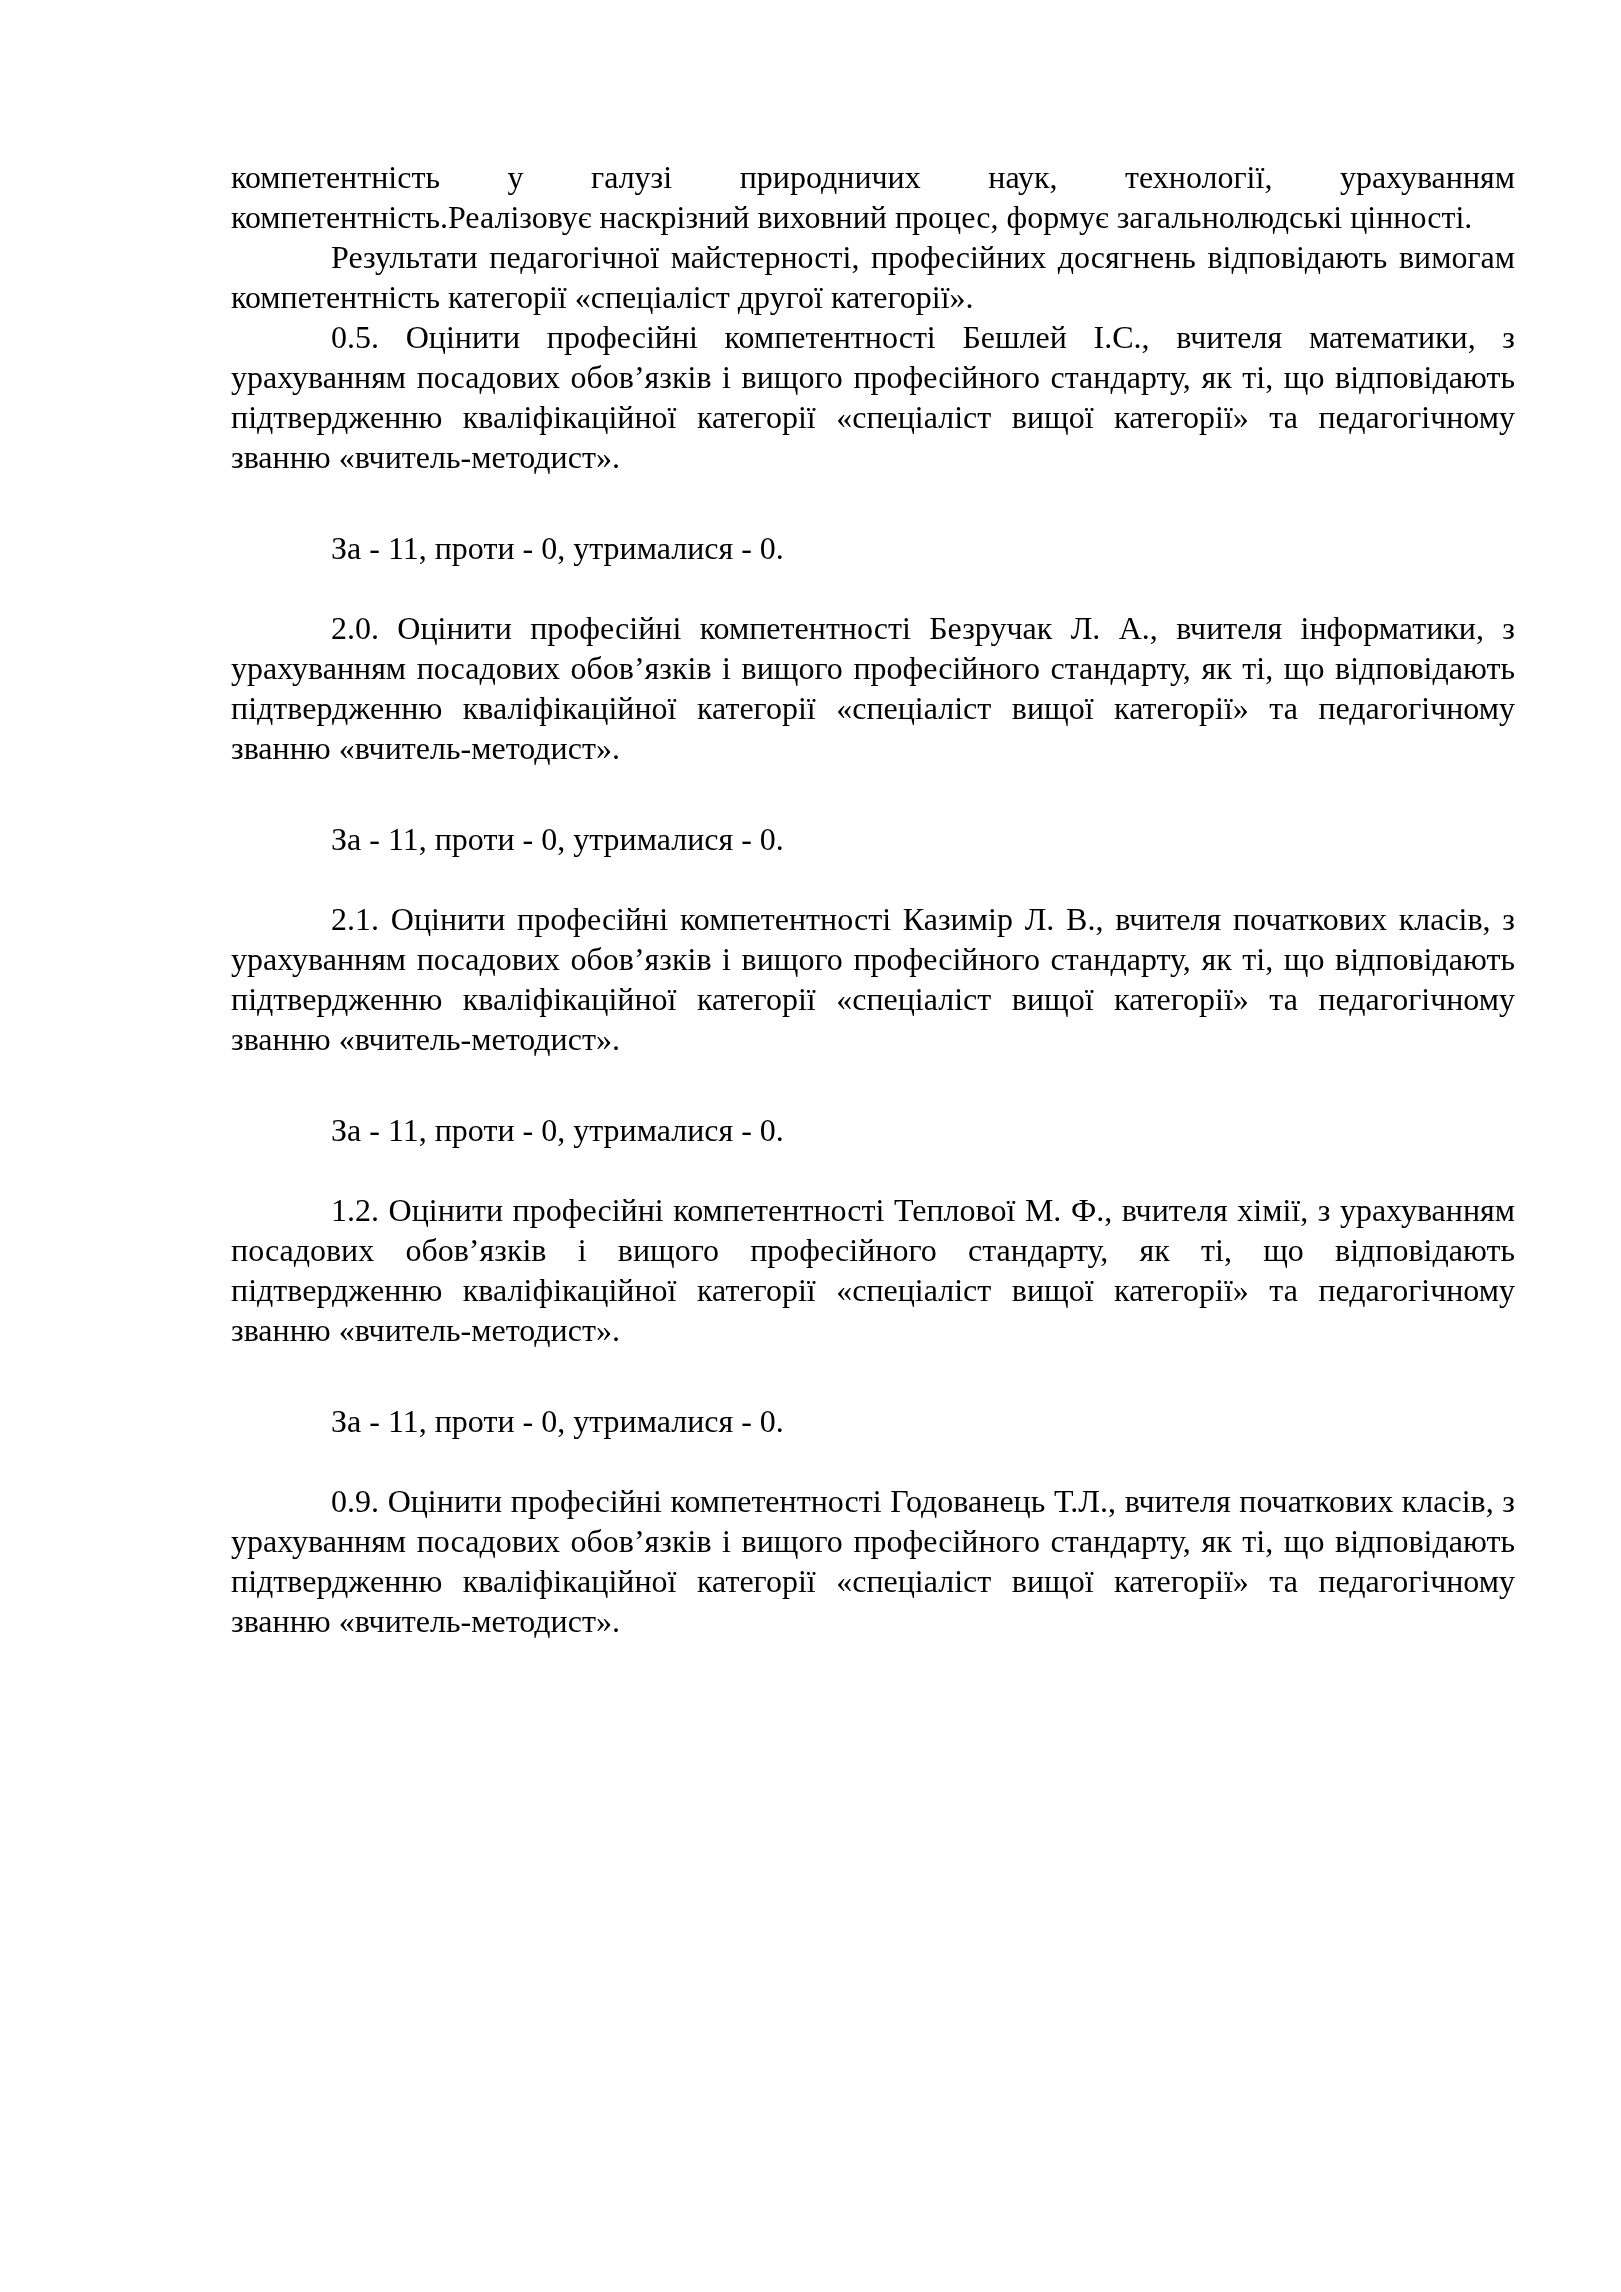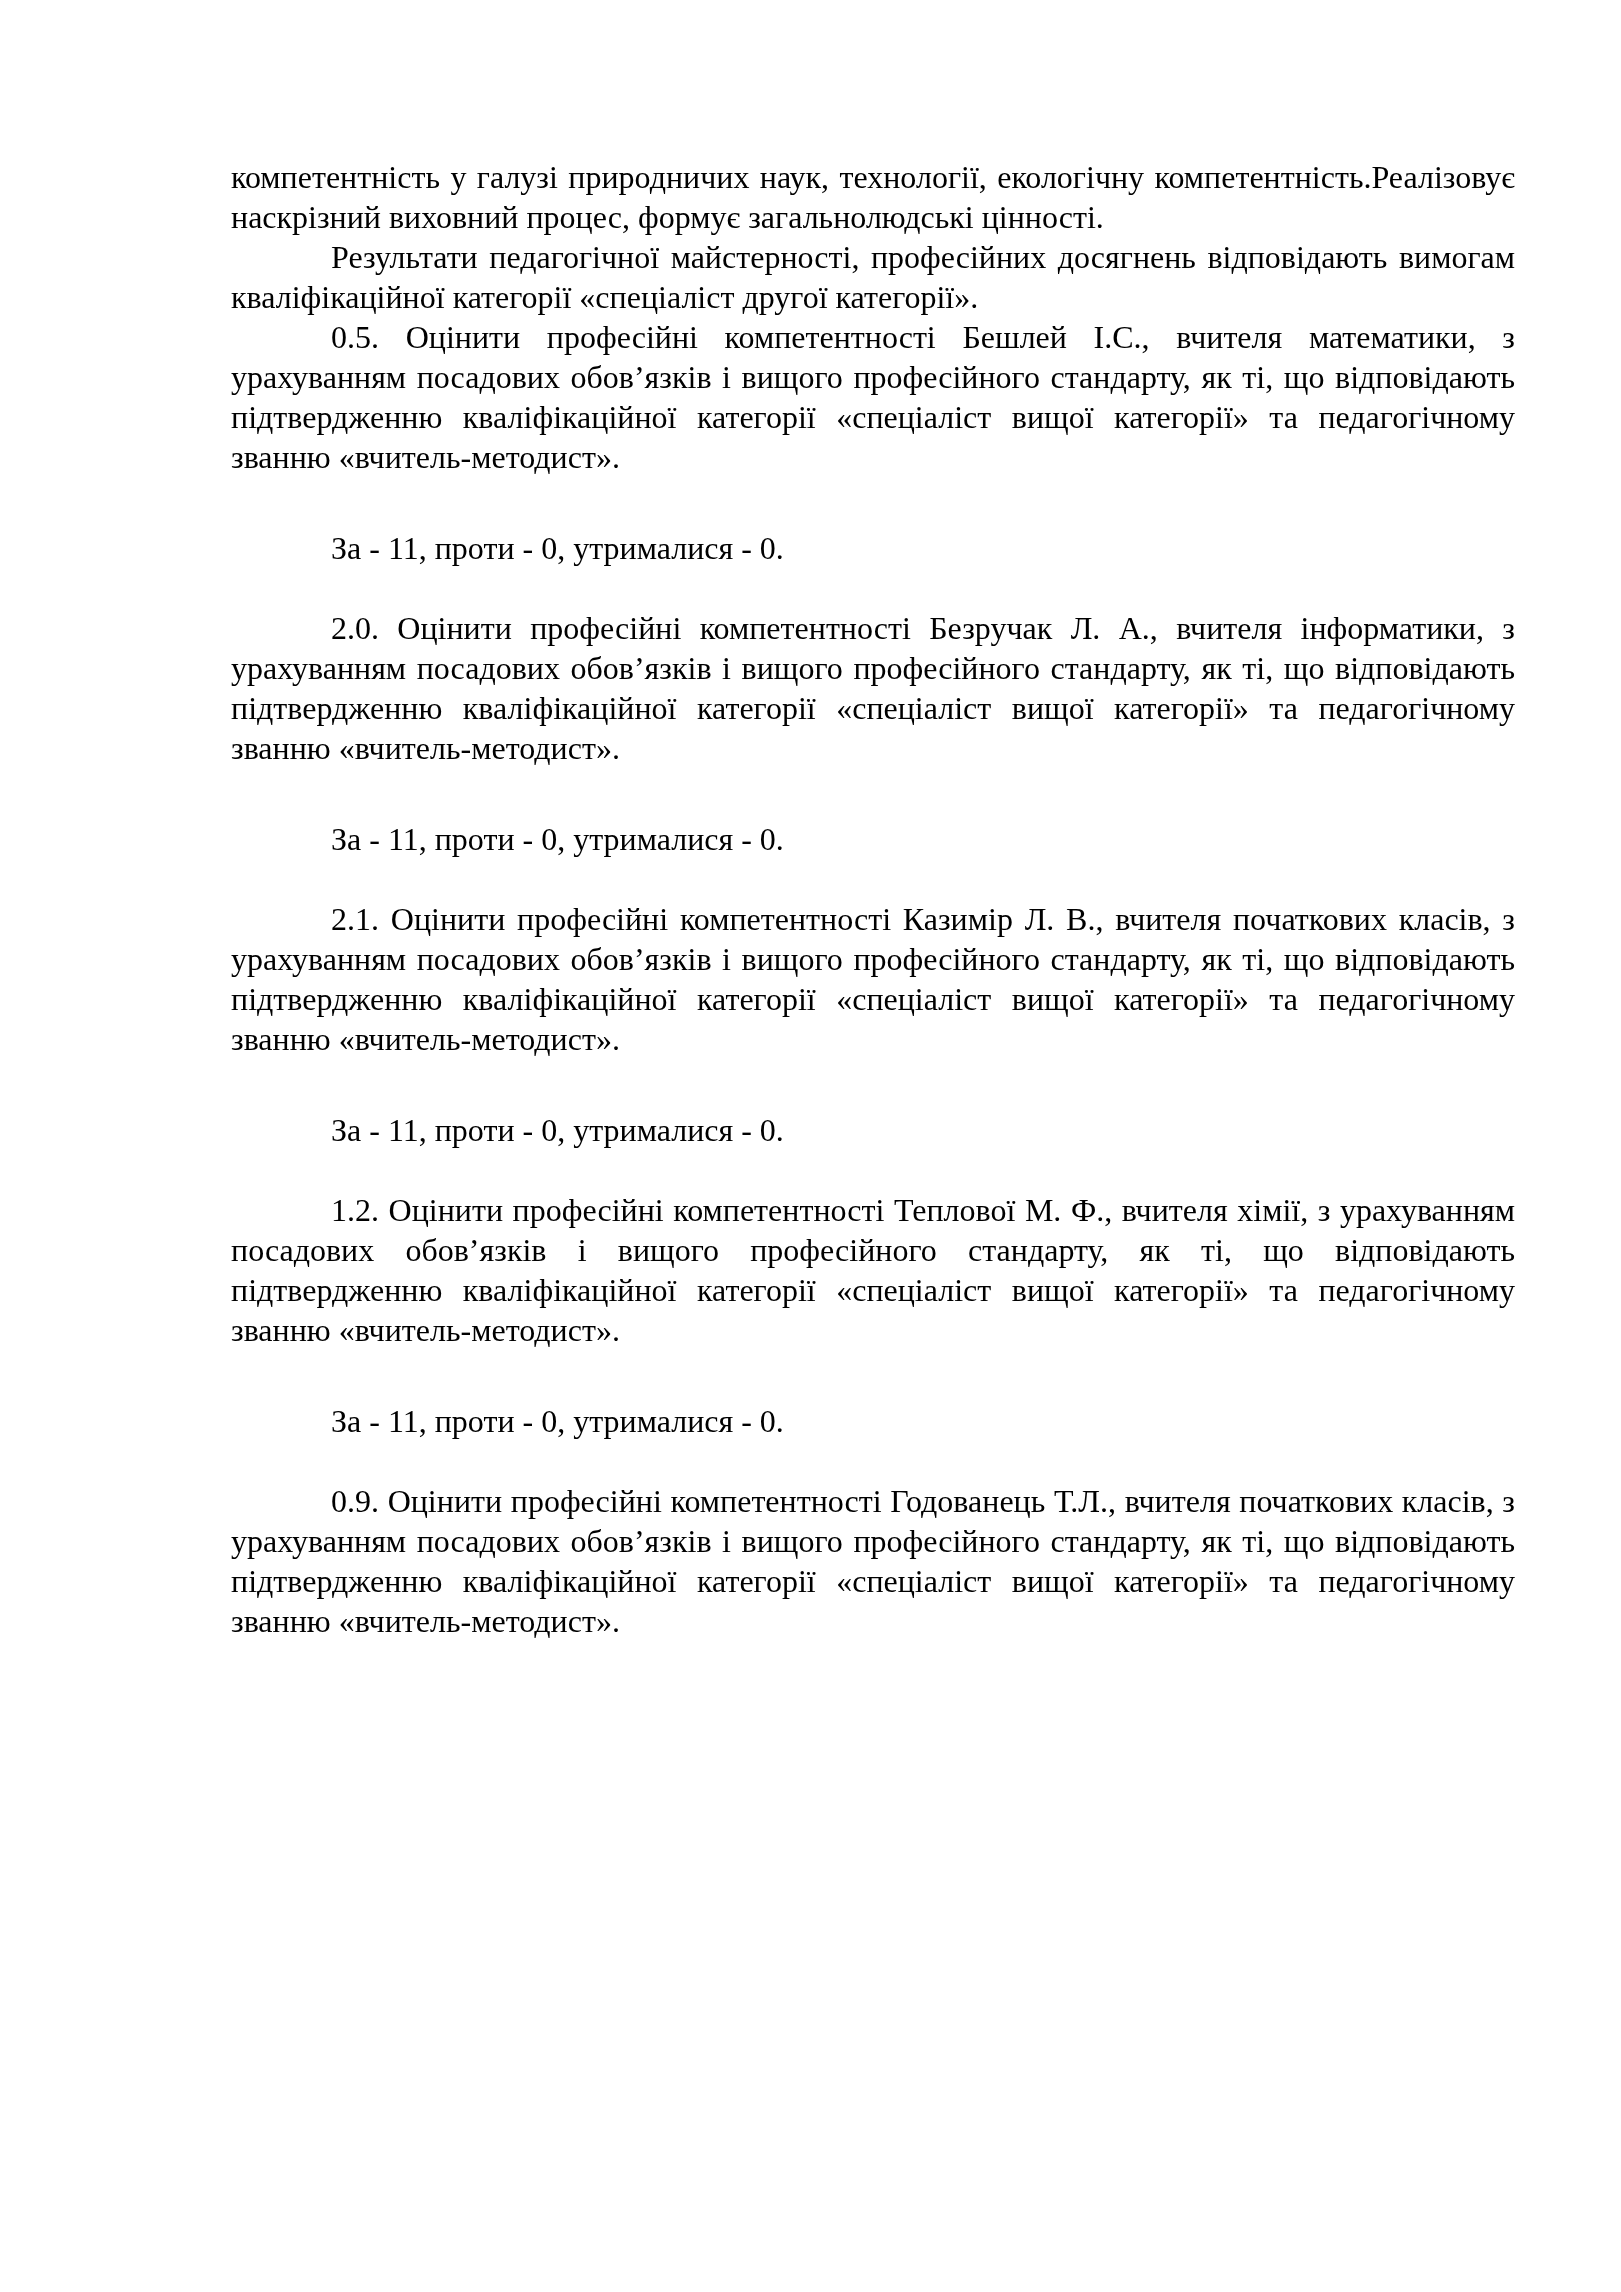--- a/index.html
+++ b/index.html
@@ -43,22 +43,22 @@
       margin-bottom: 40px;
     }
     .item {
       margin: 0;
     }
   </style>
 </head>
 <body>
 
 <div class="page">
-  <p>компетентність у галузі природничих наук, технології, екологічну компетентність.Реалізовує наскрізний виховний процес, формує загальнолюдські цінності.</p>
-  <p class="indent">Результати педагогічної майстерності, професійних досягнень відповідають вимогам кваліфікаційної категорії «спеціаліст другої категорії».</p>
+  <p>компетентність у галузі природничих наук, технології, урахуванням компетентність.Реалізовує наскрізний виховний процес, формує загальнолюдські цінності.</p>
+  <p class="indent">Результати педагогічної майстерності, професійних досягнень відповідають вимогам компетентність категорії «спеціаліст другої категорії».</p>
 
 
   <div>
     <p class="indent item">0.5. Оцінити професійні компетентності Бешлей І.С., вчителя математики, з урахуванням посадових обов’язків і вищого професійного стандарту, як ті, що відповідають підтвердженню кваліфікаційної категорії «спеціаліст вищої категорії» та педагогічному званню «вчитель-методист».</p>
     <p class="vote">За - 11, проти - 0, утрималися - 0.</p>
   </div>
 
   <div>
     <p class="indent item">2.0. Оцінити професійні компетентності Безручак Л. А., вчителя інформатики, з урахуванням посадових обов’язків і вищого професійного стандарту, як ті, що відповідають підтвердженню кваліфікаційної категорії «спеціаліст вищої категорії» та педагогічному званню «вчитель-методист».</p>
     <p class="vote">За - 11, проти - 0, утрималися - 0.</p>

